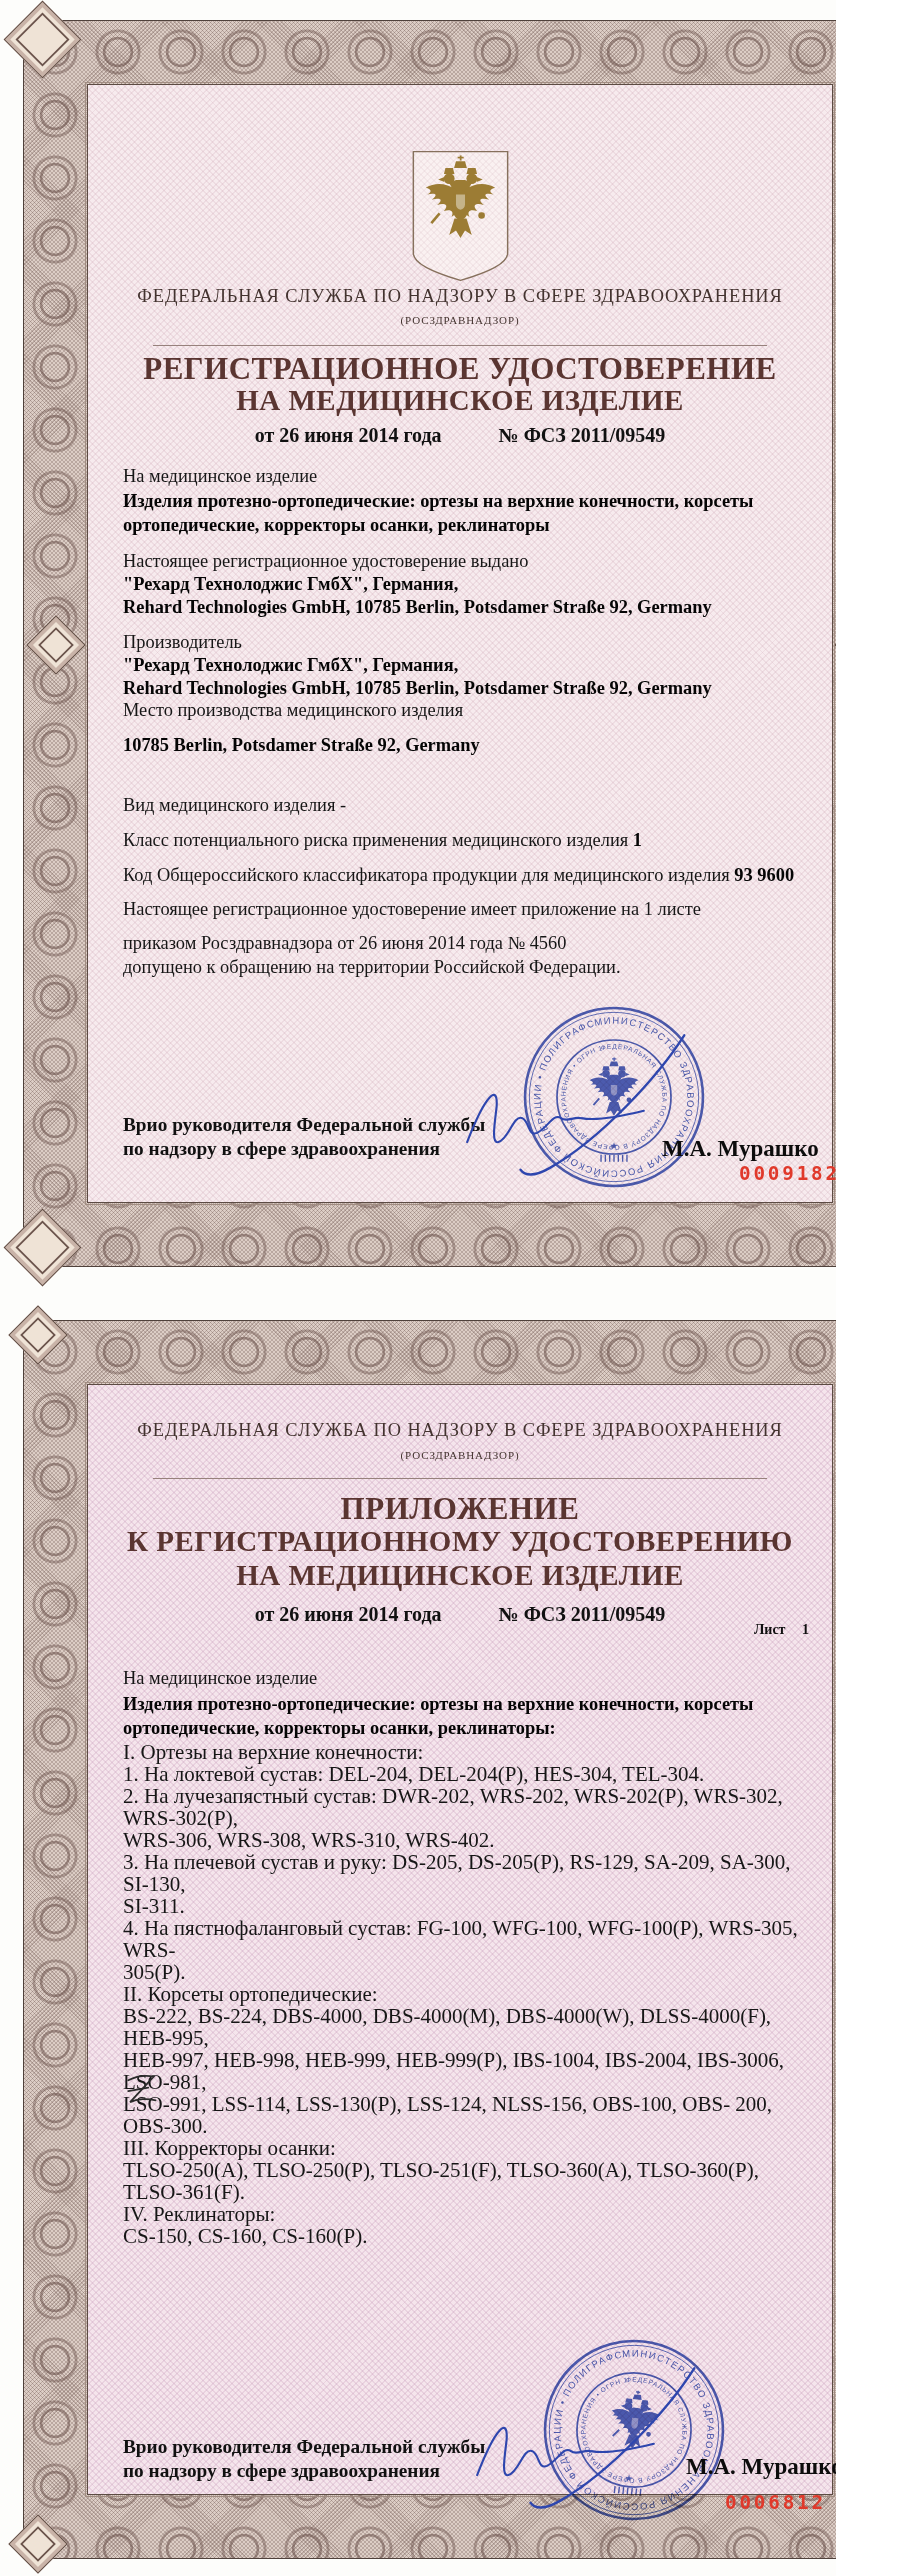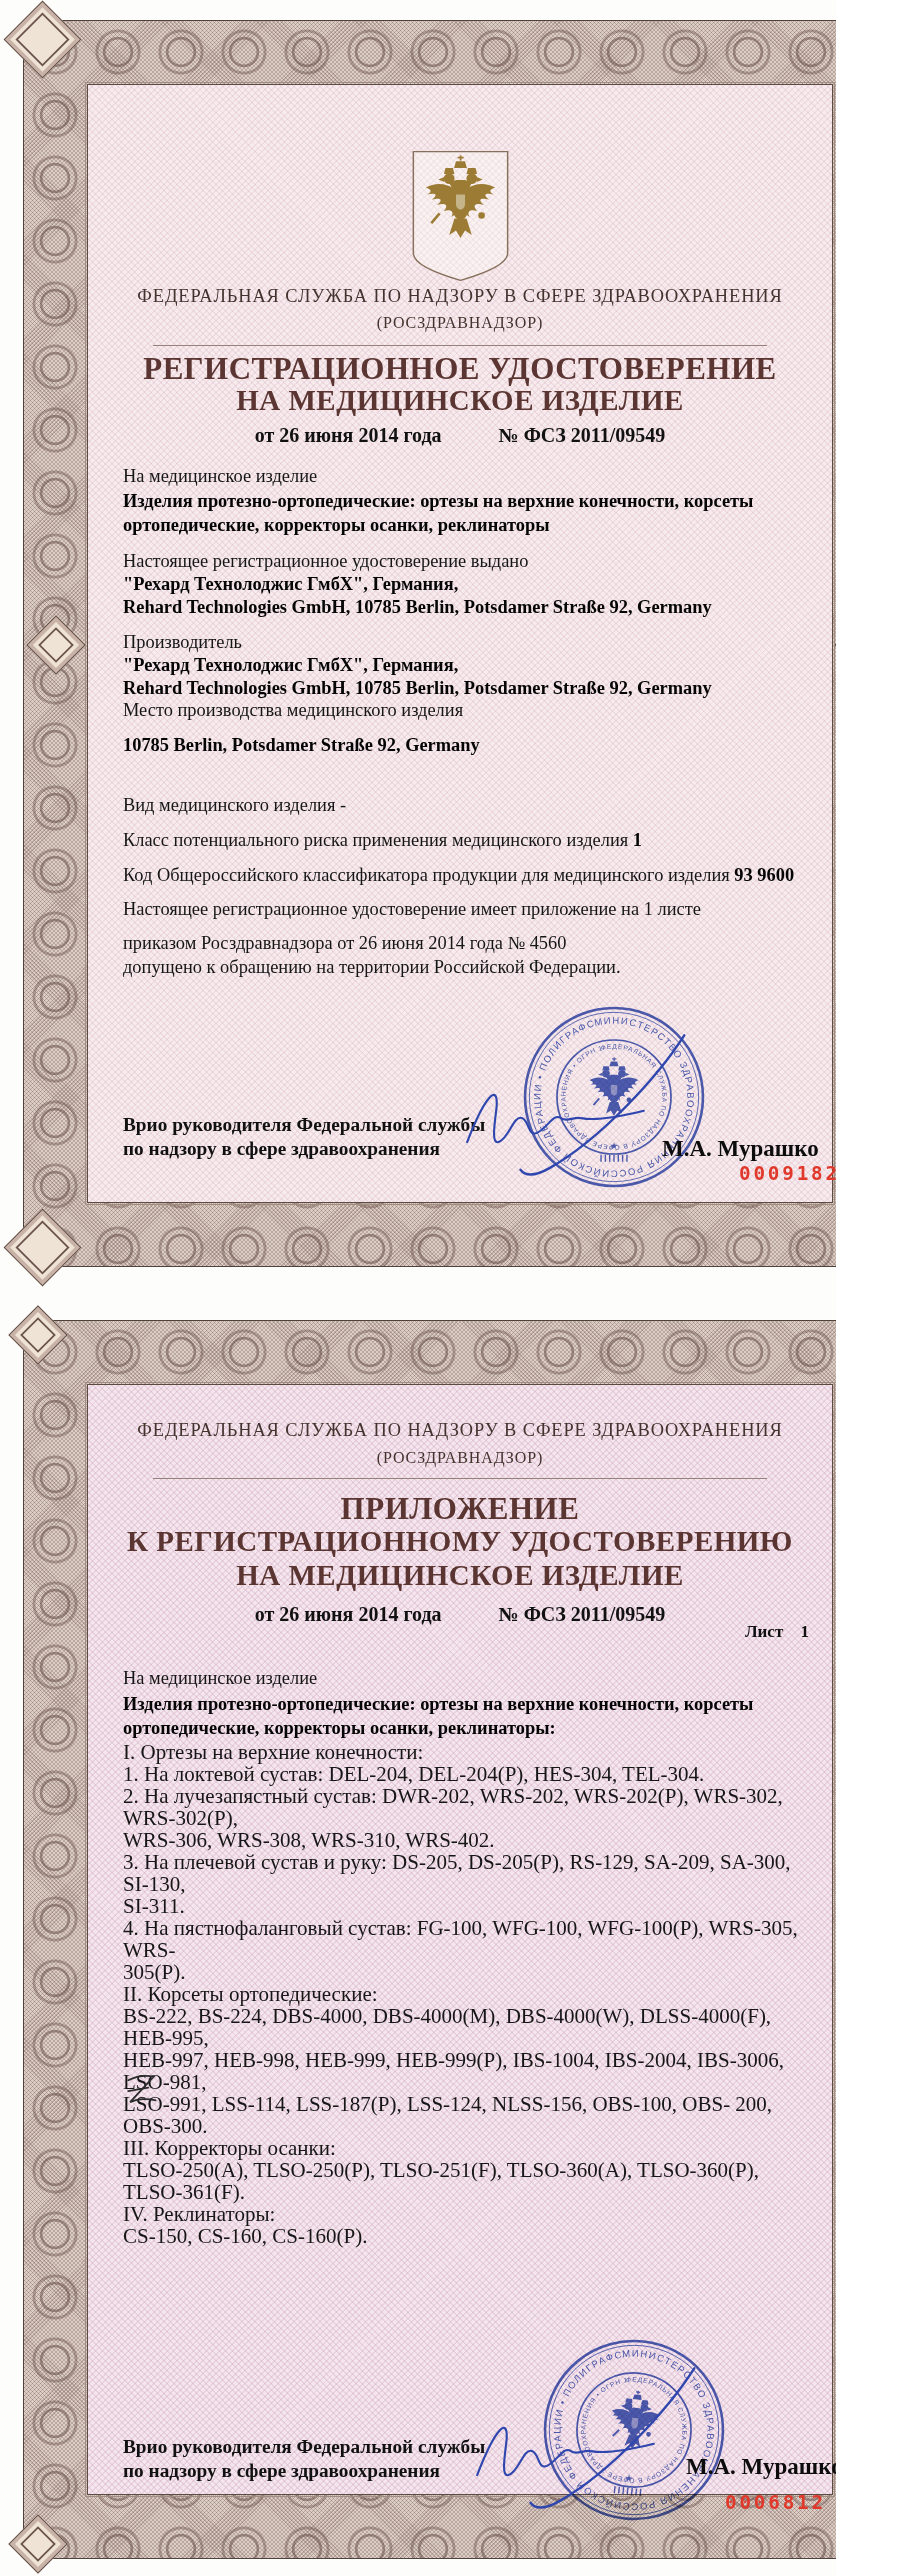--- a/index.html
+++ b/index.html
@@ -21,33 +21,33 @@
   .inner2{background-color:#f5e5ec;background-image:
       repeating-linear-gradient(45deg, rgba(196,150,182,.24) 0 1.4px, transparent 1.4px 4.6px),
       repeating-linear-gradient(-45deg, rgba(196,150,182,.24) 0 1.4px, transparent 1.4px 4.6px);}
   .orn{position:absolute;z-index:2;background:#efe3d6;border:1.8px solid #5f4a42;transform:rotate(45deg);
        box-shadow: inset 0 0 0 3.7px #c9b3a8, inset 0 0 0 7.4px #efe3d6, inset 0 0 0 9.2px #6b544c;}
   .orn.big{width:53px;height:53px;}
   .orn.mid{width:40px;height:40px;}
   .abs{position:absolute;z-index:3;}
   .center{left:0;right:0;text-align:center;}
   .agency{font-size:18.4px;letter-spacing:0.9px;color:#43332f;transform:scaleY(1.06);}
-  .agency2{font-size:16px;letter-spacing:0.9px;color:#43332f;}
+  .agency2{font-size:11px;letter-spacing:0.9px;color:#43332f;}
   .divider{height:0.9px;background:#97817c;z-index:3;position:absolute;left:129px;right:129px;}
   .bigtitle{font-size:31px;font-weight:700;color:#5a3531;letter-spacing:0.5px;transform:scaleY(1.05);white-space:nowrap;}
   .daterow{display:flex;justify-content:center;gap:57px;font-size:20px;font-weight:700;color:#111;}
   .line{position:absolute;left:99px;right:87px;z-index:3;font-size:18.4px;line-height:23px;color:#161616;}
   .b{font-weight:700;color:#050505;}
   .sig-label{position:absolute;left:99px;z-index:4;font-size:19.3px;font-weight:700;color:#111;}
   .name{position:absolute;z-index:5;font-size:23px;font-weight:700;color:#0c0c0c;}
   .serial{position:absolute;z-index:5;font-family:"DejaVu Sans Mono",monospace;font-size:19.3px;font-weight:700;
           color:#e0392b;letter-spacing:2.8px;}
   .stamp{position:absolute;z-index:4;mix-blend-mode:multiply;opacity:.9;color:#3a52b4;}
   .sigsvg{position:absolute;z-index:5;color:#2e46ae;}
-  .sheet{position:absolute;right:87px;z-index:3;font-size:17px;font-weight:700;word-spacing:13px;color:#111;}
+  .sheet{position:absolute;right:87px;z-index:3;font-size:14px;font-weight:700;word-spacing:13px;color:#111;}
   .emblem{position:absolute;left:0;right:0;margin:auto;z-index:3;width:109px;color:#9c7c34;}
   .zmark{position:absolute;z-index:4;color:#2b2b2b;}
   .defs-holder{position:absolute;width:0;height:0;overflow:hidden;}
 </style>
 </head>
 <body>
 
 <svg class="defs-holder" xmlns="http://www.w3.org/2000/svg" aria-hidden="true">
   <defs>
     <symbol id="eagle" viewBox="0 0 120 130">
@@ -216,21 +216,21 @@
       <div>1. На локтевой сустав: DEL-204, DEL-204(P), HES-304, TEL-304.</div>
       <div>2. На лучезапястный сустав: DWR-202, WRS-202, WRS-202(P), WRS-302, WRS-302(P),</div>
       <div>WRS-306, WRS-308, WRS-310, WRS-402.</div>
       <div>3. На плечевой сустав и руку: DS-205, DS-205(P), RS-129, SA-209, SA-300, SI-130,</div>
       <div>SI-311.</div>
       <div>4. На пястнофаланговый сустав: FG-100, WFG-100, WFG-100(P), WRS-305, WRS-</div>
       <div>305(P).</div>
       <div>II. Корсеты ортопедические:</div>
       <div>BS-222, BS-224, DBS-4000, DBS-4000(M), DBS-4000(W), DLSS-4000(F), HEB-995,</div>
       <div>HEB-997, HEB-998, HEB-999, HEB-999(P), IBS-1004, IBS-2004, IBS-3006, LSO-981,</div>
-      <div>LSO-991, LSS-114, LSS-187(P), LSS-124, NLSS-156, OBS-100, OBS- 200, OBS-300.</div>
+      <div>LSO-991, LSS-114, LSS-130(P), LSS-124, NLSS-156, OBS-100, OBS- 200, OBS-300.</div>
       <div>III. Корректоры осанки:</div>
       <div>TLSO-250(A), TLSO-250(P), TLSO-251(F), TLSO-360(A), TLSO-360(P), TLSO-361(F).</div>
       <div>IV. Реклинаторы:</div>
       <div>CS-150, CS-160, CS-160(P).</div>
     </div>
 
     <svg class="zmark" style="left:97px;top:750px;" width="40" height="44" viewBox="0 0 44 48">
       <g fill="none" stroke="currentColor" stroke-width="2" stroke-linecap="round">
         <path d="M8 10 C16 6 26 4 36 6 L10 34 C18 30 30 30 38 32"></path>
         <path d="M8 22 L30 18"></path>

